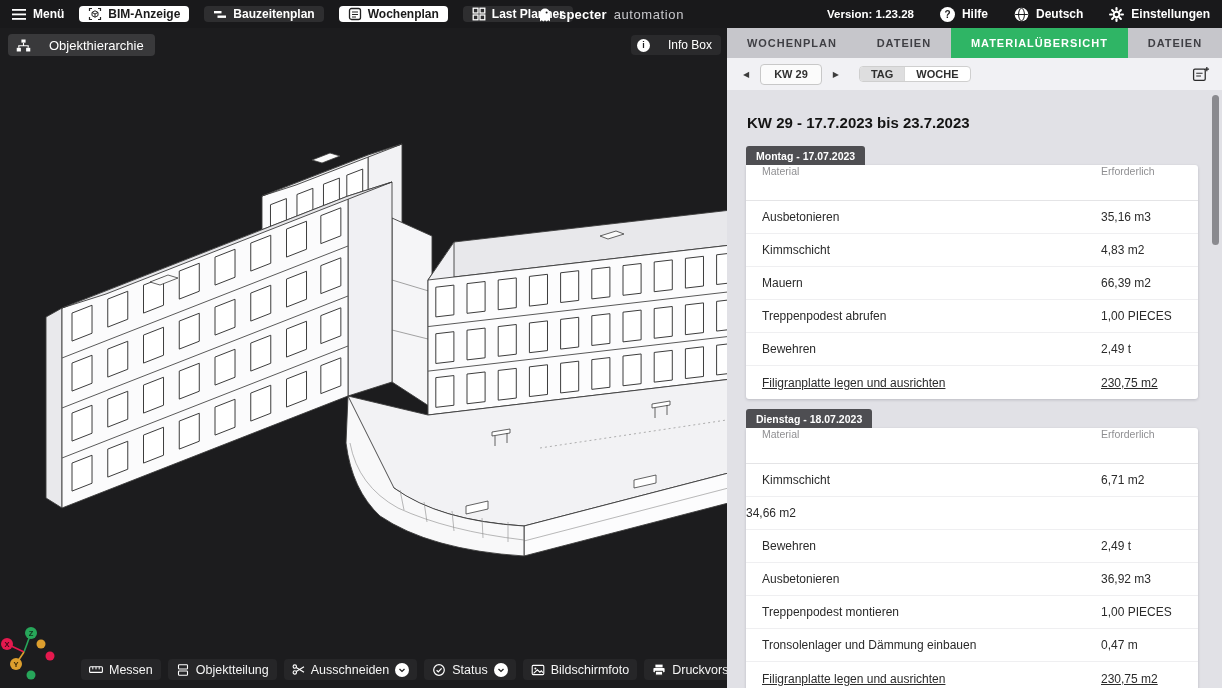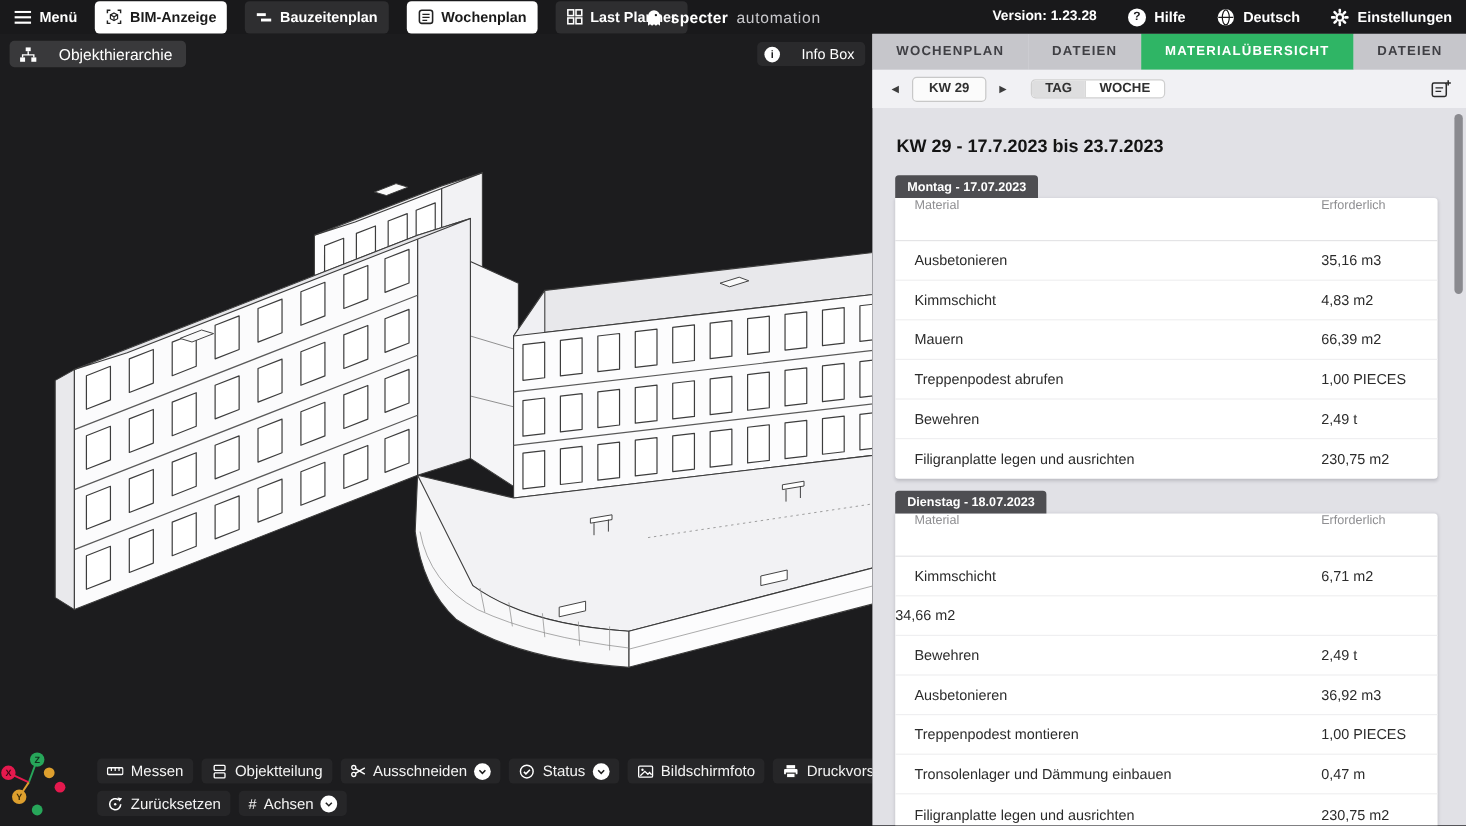--- a/index.html
+++ b/index.html
@@ -4,21 +4,21 @@
 <style>
   * { margin:0; padding:0; box-sizing:border-box; }
   html,body { width:1222px; height:688px; overflow:hidden; }
   body { font-family:"Liberation Sans", sans-serif; background:#1c1c1e; position:relative; }
 
   
   .topbar { position:absolute; left:0; top:0; width:1222px; height:28px;
     background:#19191b; display:flex; align-items:center; padding:0 12px; z-index:30; }
   .tb-left { display:flex; align-items:center; gap:15px; }
   .menu-item { display:flex; align-items:center; gap:7px; color:#fff; font-size:12px; font-weight:700; cursor:pointer; }
-  .tb-btn { height:27px; padding:0 9px; border-radius:4px; font-size:12px; font-weight:700;
+  .tb-btn { height:16px; padding:0 9px; border-radius:4px; font-size:12px; font-weight:700;
     display:inline-flex; align-items:center; gap:6px; cursor:pointer; white-space:nowrap; }
   .tb-btn.light { background:#fff; color:#1a1a1a; }
   .tb-btn.dark  { background:#2e2e30; color:#fff; }
   .logo { position:absolute; left:50%; top:0; height:28px; transform:translateX(-50%);
     display:flex; align-items:center; gap:7px; }
   .logo-bold  { color:#fff; font-size:13px; font-weight:700; letter-spacing:.2px; }
   .logo-light { color:#c8c8cc; font-size:13px; font-weight:400; letter-spacing:.6px; }
   .tb-right { margin-left:auto; display:flex; align-items:center; gap:26px; }
   .tb-right .item { display:flex; align-items:center; gap:7px; color:#fff; font-size:12px; font-weight:700; cursor:pointer; }
   .tb-version { color:#fff; font-size:11.5px; font-weight:700; cursor:default; }
@@ -28,21 +28,21 @@
   
   .viewer { position:absolute; left:0; top:28px; width:727px; height:660px; background:#1c1c1e; overflow:hidden; }
   .viewer svg.model { position:absolute; inset:0; }
   .overlay-btn { position:absolute; display:inline-flex; align-items:center; gap:18px;
     color:#fff; border-radius:4px; cursor:pointer; }
   .obj-hier { left:8px; top:6px; height:22px; background:#39393b; padding:0 11px 0 8px; font-size:13px; }
   .info-box { right:6px; top:7px; height:20px; background:#2a2a2c; padding:0 9px 0 6px; font-size:12px; }
   .info-i { width:13px; height:13px; border-radius:50%; background:#fff; color:#1c1c1e;
     display:flex; align-items:center; justify-content:center; font-size:9px; font-weight:700; font-style:normal; }
 
-  .vtoolbar { position:absolute; left:81px; bottom:8px; display:flex; flex-direction:column; gap:6px; }
+  .vtoolbar { position:absolute; left:81px; bottom:8px; display:flex; gap:6px; }
   .vrow { display:flex; gap:7px; }
   .vbtn { background:rgba(39,39,41,.96); color:#f4f4f4; height:21px; border-radius:4px;
     padding:0 8px; font-size:12.5px; display:inline-flex; align-items:center; gap:6px; cursor:pointer; white-space:nowrap; }
   .drop { width:14px; height:14px; border-radius:50%; background:#fff;
     display:flex; align-items:center; justify-content:center; cursor:pointer; }
   .glyph { font-size:12px; line-height:1; }
   .gizmo { position:absolute; left:-2px; bottom:2px; width:60px; height:64px; cursor:pointer; }
 
   
   .panel { position:absolute; left:727px; top:28px; width:495px; height:660px; background:#e1e1e6; }
@@ -65,21 +65,21 @@
   .content { position:relative; height:598px; padding:0 24px 0 19px; overflow:hidden; }
   .heading { font-size:15px; font-weight:700; color:#141414; margin:24px 0 15px 1px; }
   .day-block { margin-bottom:10px; }
   .day-badge { display:inline-block; background:#4e4e52; color:#fff; font-size:10.5px; font-weight:700;
     padding:4px 10px 3px; border-radius:3px 3px 0 0; }
   .day-card { background:#fff; border-radius:0 3px 3px 3px; box-shadow:0 1px 3px rgba(20,20,40,.18); }
   .thead { display:flex; height:36px; align-items:flex-start; border-bottom:1px solid #e4e4e6;
     color:#8f8f92; font-size:10.5px; }
   .trow { display:flex; height:33px; align-items:center; border-bottom:1px solid #efeff1;
     font-size:12px; color:#2b2b2b; }
-  .trow:last-child { border-bottom:none; }
+  .trow:last-child { border-bottom:none;text-decoration:underline; }
   .cell-mat { flex:1; padding-left:16px; }
   .cell-req { width:97px; flex:none; }
   .scroll-thumb { position:absolute; right:3px; top:5px; width:7px; height:150px;
     background:#8a8a8f; border-radius:4px; cursor:pointer; }
 </style>
 </head>
 <body>
 
 <header class="topbar">
   <div class="tb-left">

